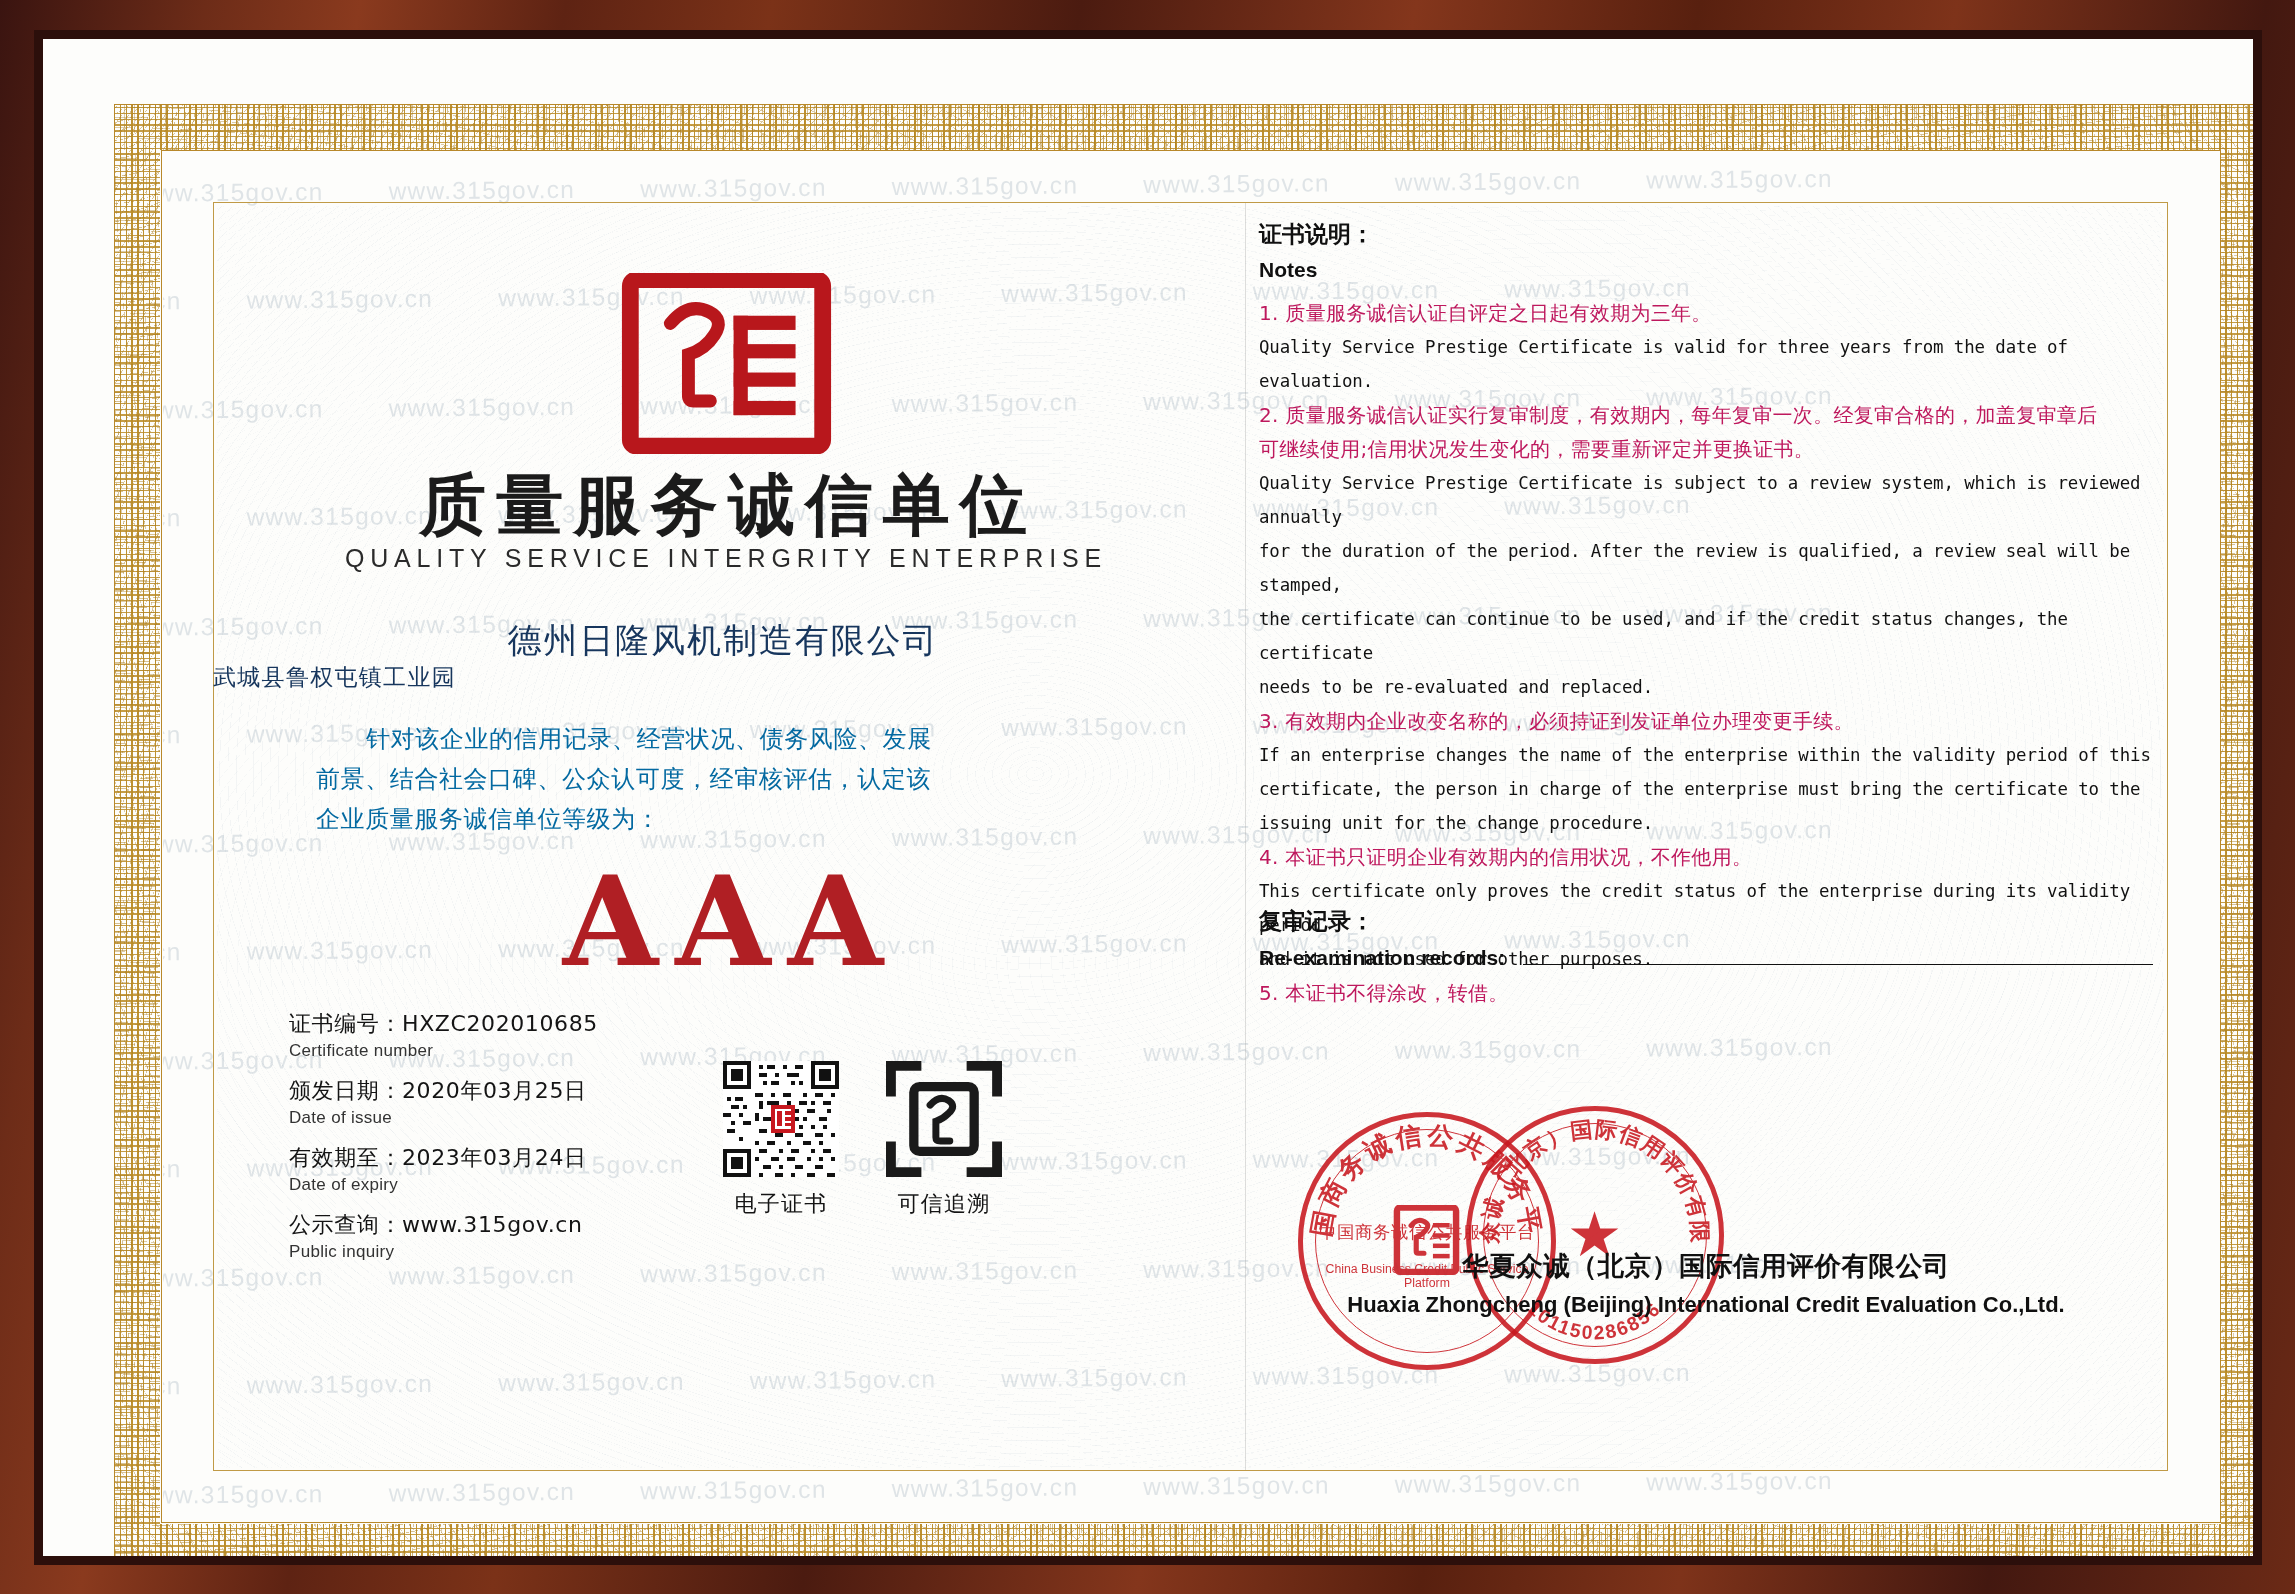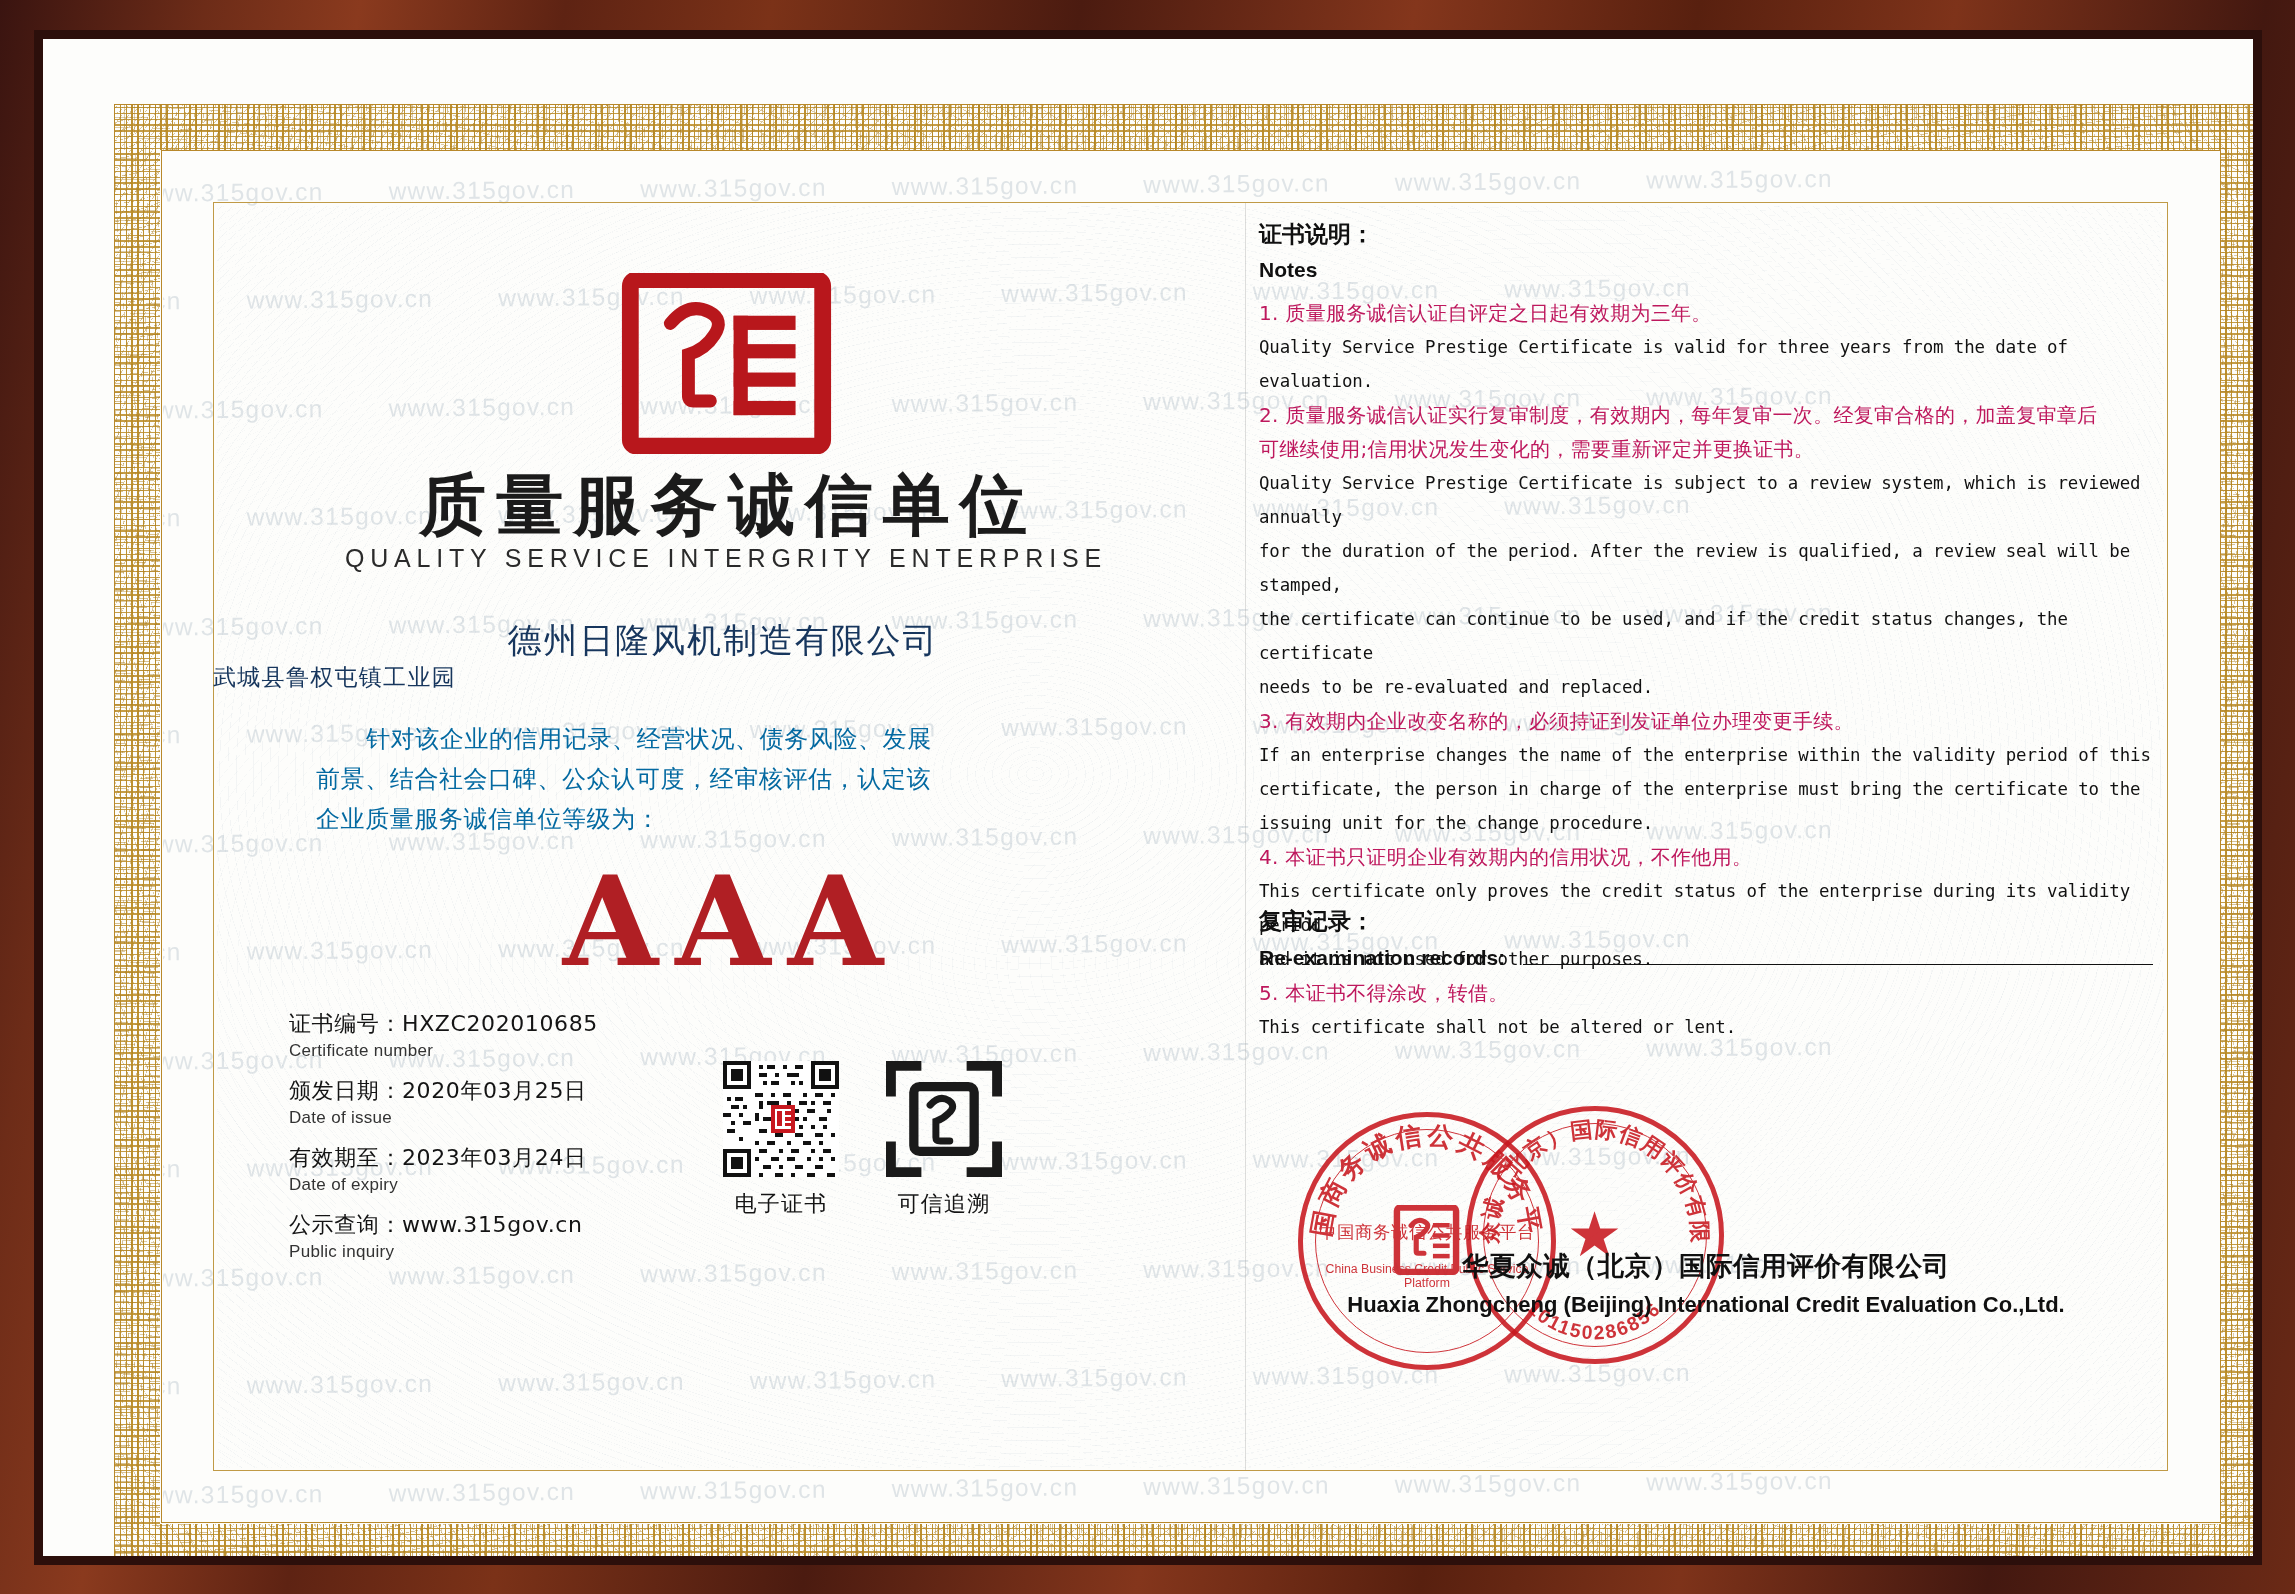--- a/index.html
+++ b/index.html
@@ -641,21 +641,20 @@
           <div class="note-cn">3. 有效期内企业改变名称的，必须持证到发证单位办理变更手续。</div>
           <div class="note-en">If an enterprise changes the name of the enterprise within the validity period of this</div>
           <div class="note-en">certificate, the person in charge of the enterprise must bring the certificate to the</div>
           <div class="note-en">issuing unit for the change procedure.</div>
 
           <div class="note-cn">4. 本证书只证明企业有效期内的信用状况，不作他用。</div>
           <div class="note-en">This certificate only proves the credit status of the enterprise during its validity period</div>
           <div class="note-en">and it is not used for other purposes.</div>
 
           <div class="note-cn">5. 本证书不得涂改，转借。</div>
-          <div class="note-en">This certificate shall not be altered or lent.</div>
         </div>
 
         <div class="reexam">
           <div class="reexam-cn">复审记录：</div>
           <div class="reexam-en-row">
             <div class="reexam-en">Re-examination records:</div>
             <div class="reexam-line"></div>
           </div>
         </div>
 

